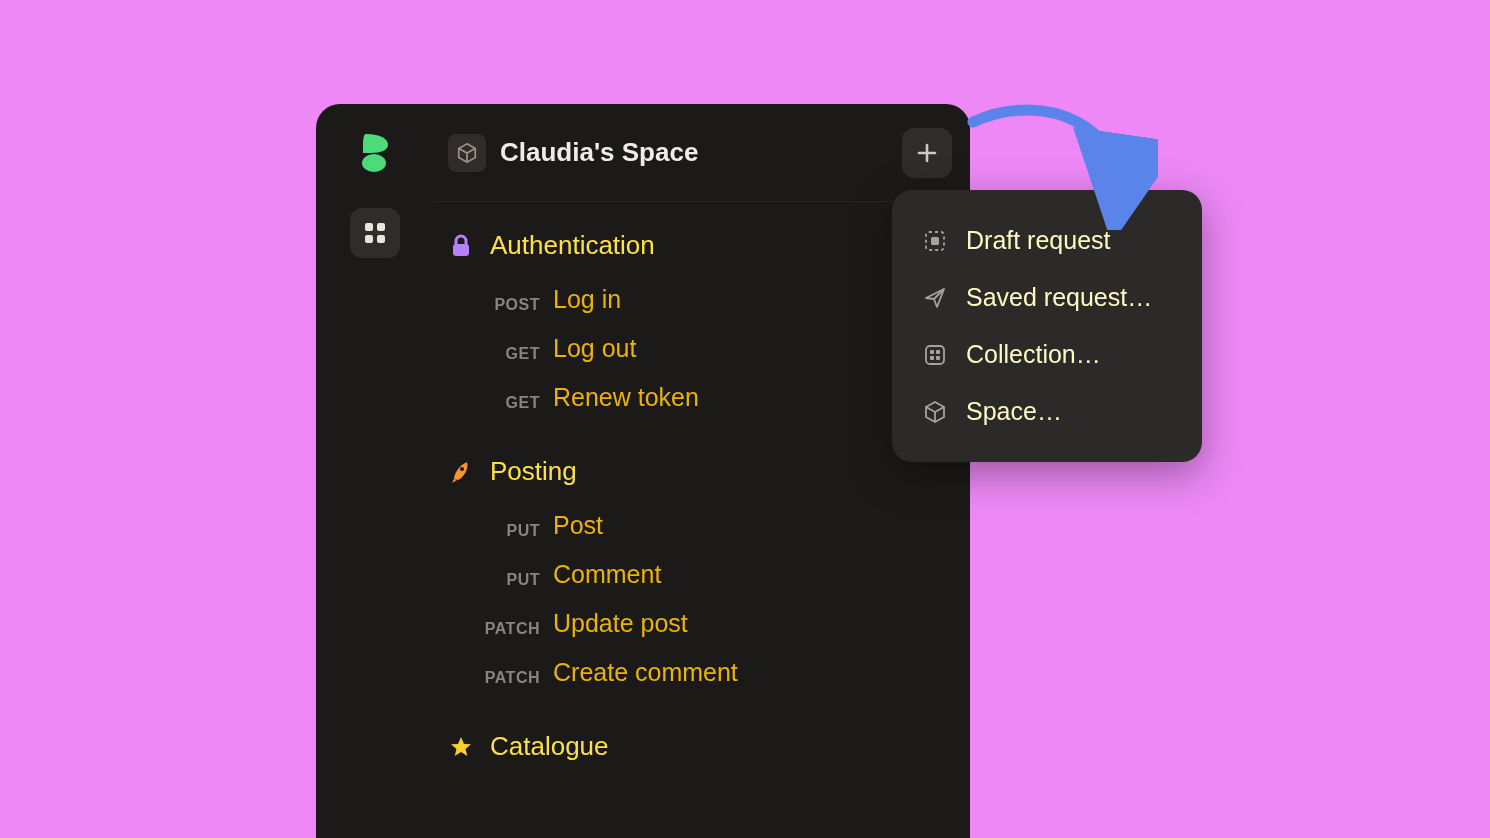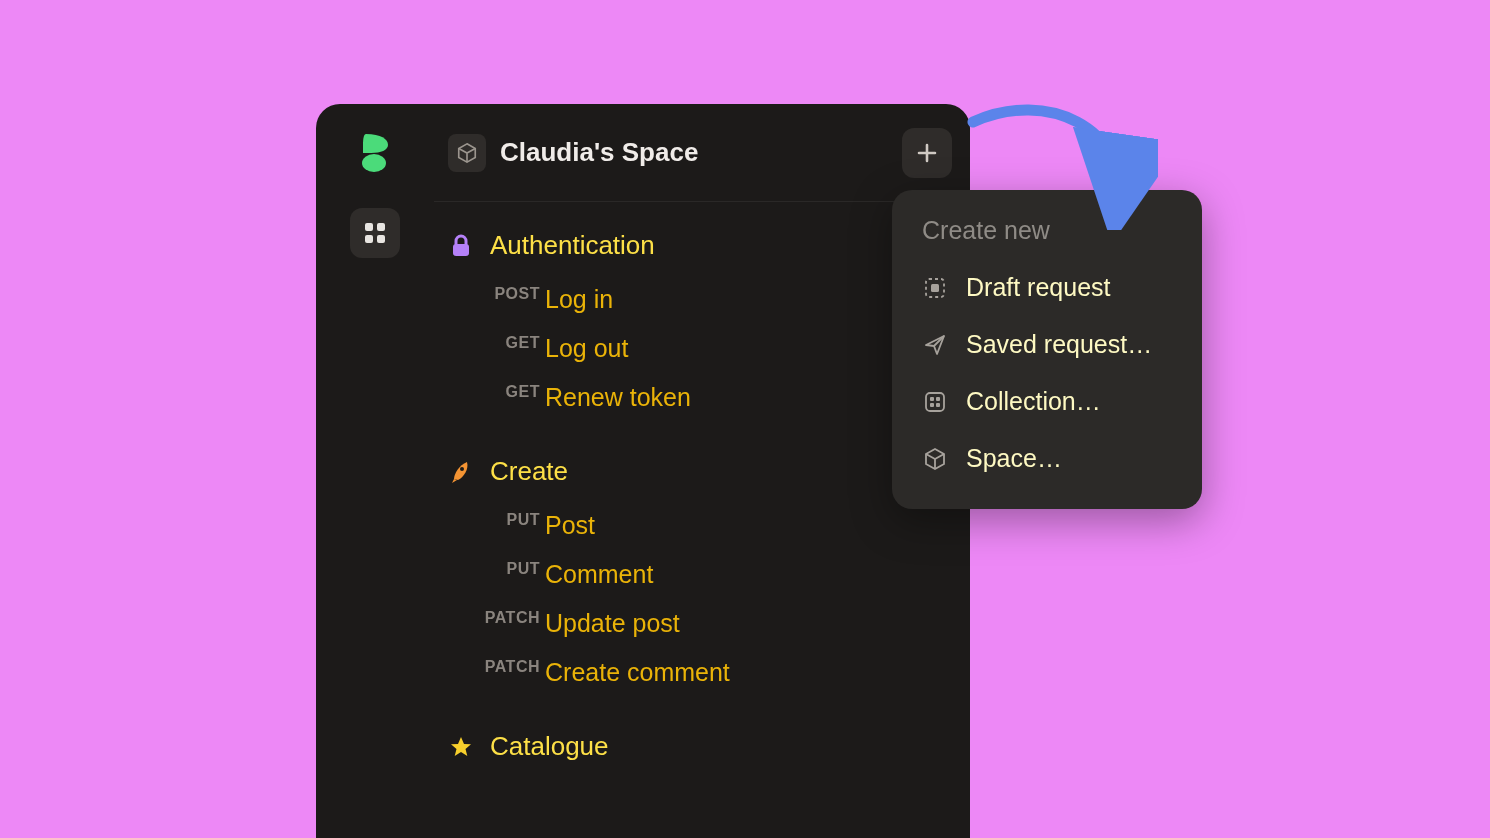--- a/index.html
+++ b/index.html
@@ -108,22 +108,22 @@
   align-items: center;
   justify-content: center;
 }
 .collection-title {
   color: #fde047;
   font-size: 26px;
   font-weight: 500;
 }
 .request-row {
   display: flex;
-  align-items: flex-start;
-  gap: 5px;
+  align-items: flex-end;
+  gap: 13px;
   padding: 10px 0;
 }
 .method-label {
   width: 92px;
   text-align: right;
   color: #8a847e;
   font-size: 16px;
   font-weight: 600;
   letter-spacing: 0.5px;
 }
@@ -249,21 +249,21 @@
 
       <div class="collection">
         <div class="collection-header">
           <span class="collection-icon">
             <svg width="24" height="24" viewBox="0 0 24 24">
               <path d="M5 19 C 5 14 10 5 18 2 C 20 9 15 17 9 20 Z" fill="#f49433"></path>
               <circle cx="13" cy="9" r="2" fill="#1c1a19"></circle>
               <path d="M5 19 L3 23 L8 20 Z" fill="#f49433"></path>
             </svg>
           </span>
-          <div class="collection-title">Create</div>
+          <div class="collection-title">Posting</div>
         </div>
         <div class="request-row">
           <div class="method-label">PUT</div>
           <div class="request-name">Post</div>
         </div>
         <div class="request-row">
           <div class="method-label">PUT</div>
           <div class="request-name">Comment</div>
         </div>
         <div class="request-row">
@@ -285,21 +285,20 @@
           </span>
           <div class="collection-title">Catalogue</div>
         </div>
       </div>
 
     </div>
   </div>
 </div>
 
 <div class="popover">
-  <div class="popover-heading">Create new</div>
 
   <div class="popover-item">
     <span class="popover-item-icon">
       <svg width="24" height="24" viewBox="0 0 24 24">
         <rect x="3" y="3" width="18" height="18" rx="3" fill="none" stroke="#a7a29c" stroke-width="1.8" stroke-dasharray="3 3"></rect>
         <rect x="8" y="8" width="8" height="8" rx="1.5" fill="#a7a29c"></rect>
       </svg>
     </span>
     <div class="popover-item-label">Draft request</div>
   </div>

